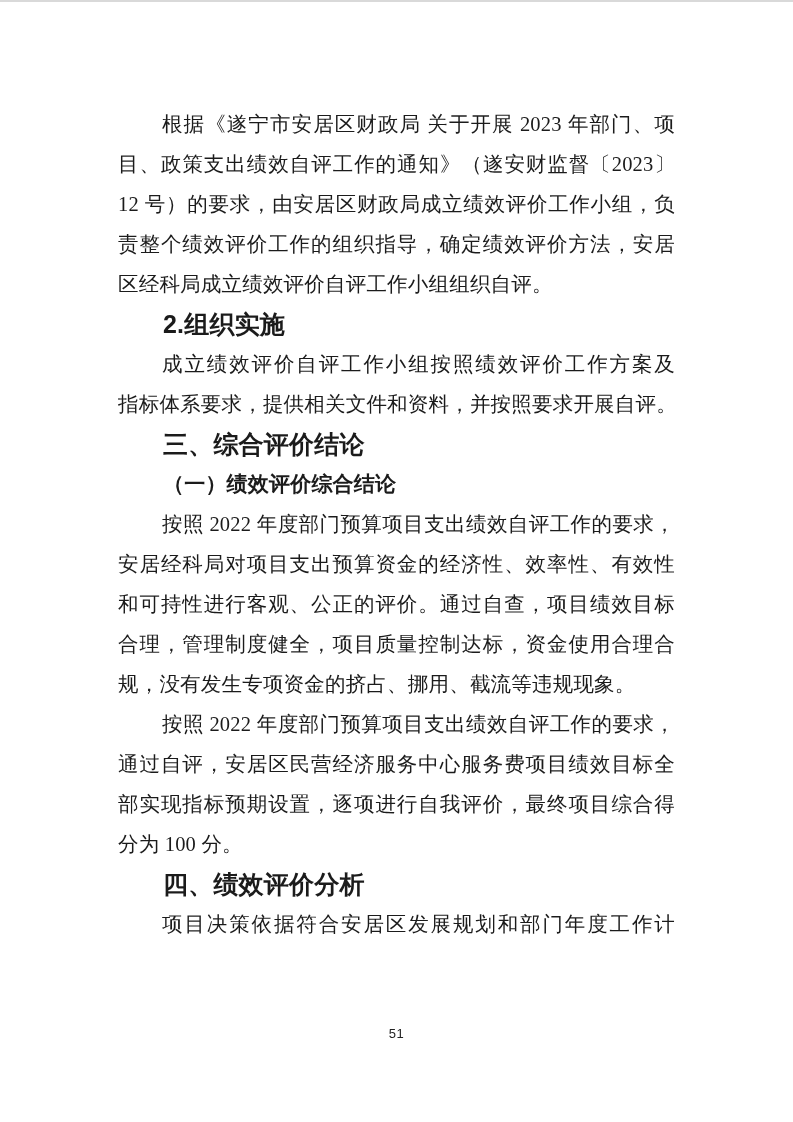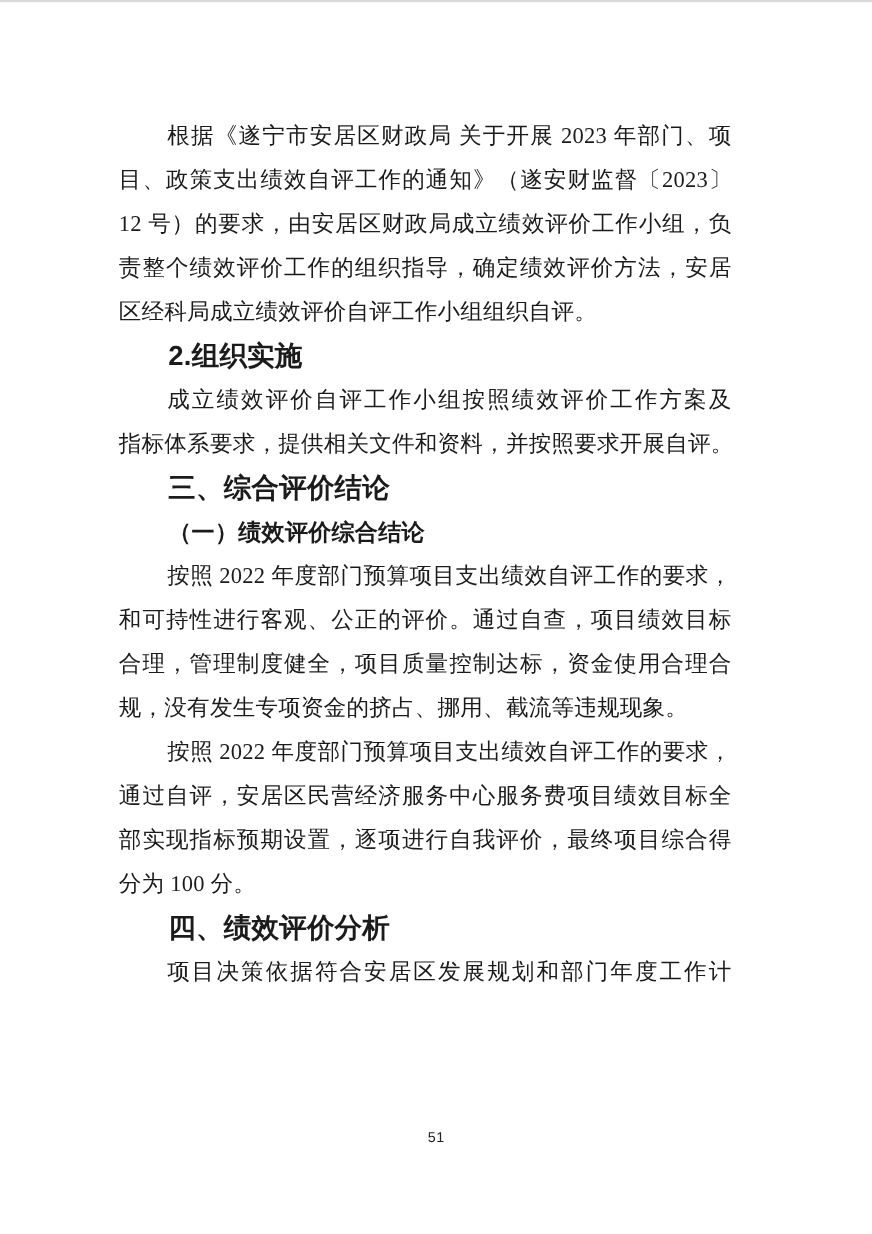--- a/index.html
+++ b/index.html
@@ -15,21 +15,21 @@
     overflow:hidden;
     font-family:"Liberation Serif","DejaVu Serif",serif;
     color:var(--text-color);
   }
   .top-edge{
     position:absolute;top:0;left:0;width:100%;height:2px;
     background:var(--edge);
   }
   .content{
     position:absolute;
-    left:108px;top:104px;width:557px;
+    left:118px;top:104px;width:557px;
   }
   .line{
     height:40px;
     line-height:40px;
     font-size:20.5px;
     white-space:nowrap;
     letter-spacing:0.2px;
   }
   .line.fill{
     white-space:normal;
@@ -72,20 +72,21 @@
       <div class="line body fill">目、政策支出绩效自评工作的通知》（遂安财监督〔2023〕</div>
       <div class="line body fill">12 号）的要求，由安居区财政局成立绩效评价工作小组，负</div>
       <div class="line body fill">责整个绩效评价工作的组织指导，确定绩效评价方法，安居</div>
       <div class="line body">区经科局成立绩效评价自评工作小组组织自评。</div>
       <div class="line h-num">2.组织实施</div>
       <div class="line body-first fill">成立绩效评价自评工作小组按照绩效评价工作方案及</div>
       <div class="line body">指标体系要求，提供相关文件和资料，并按照要求开展自评。</div>
       <div class="line h-section">三、综合评价结论</div>
       <div class="line h-sub">（一）绩效评价综合结论</div>
       <div class="line body-first fill">按照 2022 年度部门预算项目支出绩效自评工作的要求，</div>
+      <div class="line body fill">安居经科局对项目支出预算资金的经济性、效率性、有效性</div>
       <div class="line body fill">和可持性进行客观、公正的评价。通过自查，项目绩效目标</div>
       <div class="line body fill">合理，管理制度健全，项目质量控制达标，资金使用合理合</div>
       <div class="line body">规，没有发生专项资金的挤占、挪用、截流等违规现象。</div>
       <div class="line body-first fill">按照 2022 年度部门预算项目支出绩效自评工作的要求，</div>
       <div class="line body fill">通过自评，安居区民营经济服务中心服务费项目绩效目标全</div>
       <div class="line body fill">部实现指标预期设置，逐项进行自我评价，最终项目综合得</div>
       <div class="line body">分为 100 分。</div>
       <div class="line h-section">四、绩效评价分析</div>
       <div class="line body-first fill">项目决策依据符合安居区发展规划和部门年度工作计</div>
     </main>

